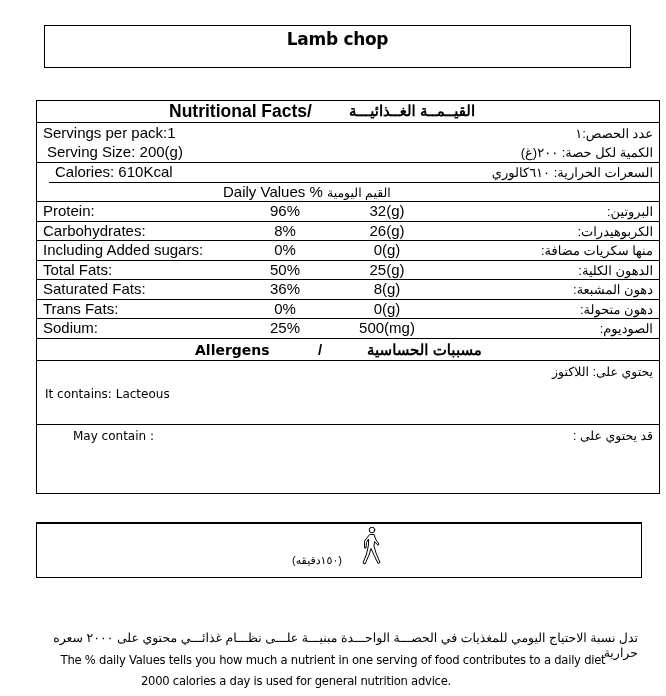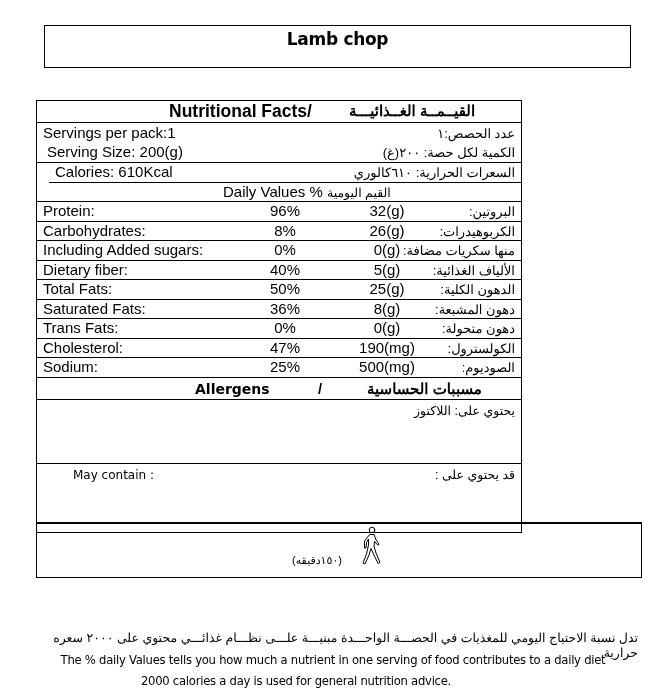--- a/index.html
+++ b/index.html
@@ -1,20 +1,20 @@
 <!DOCTYPE html>
 <html><head>
 <meta charset="utf-8">
 <style>
   html, body { margin:0; padding:0; background:#ffffff; }
   body { width:666px; height:696px; position:relative; overflow:hidden; color:#000; font-family:"Liberation Sans", sans-serif; }
   .title-box { position:absolute; left:44px; top:25px; width:587px; height:43px; border:1px solid #000; box-sizing:border-box; text-align:center; }
   .title-box span { display:inline-block; margin-top:3px; font-family:"DejaVu Sans", sans-serif; font-weight:bold; font-size:17px; letter-spacing:-0.3px; }
 
-  .main { position:absolute; left:36px; top:100px; width:486px; border:1px solid #000; box-sizing:border-box; }
+  .main { position:absolute; left:36px; top:100px; width:624px; border:1px solid #000; box-sizing:border-box; }
   .row { position:relative; border-bottom:1px solid #000; box-sizing:border-box; font-size:15px; line-height:18px; }
   .row:last-child { border-bottom:none; }
   .header-row { height:22px; }
   .header-row .en { position:absolute; left:132px; top:1px; font-weight:bold; font-size:17.5px; }
   .header-row .ar { position:absolute; left:312px; top:1px; font-weight:bold; font-size:15px; direction:rtl; }
   .serv-row { height:40px; }
   .serv-row .en1 { position:absolute; left:6px; top:1px; }
   .serv-row .en2 { position:absolute; left:10px; top:20px; }
   .serv-row .ar1 { position:absolute; right:6px; top:2px; direction:rtl; font-size:13px; }
   .serv-row .ar2 { position:absolute; right:6px; top:21px; direction:rtl; font-size:13px; }
@@ -91,62 +91,51 @@
     <span class="amt">26(g)</span>
     <span class="ar">الكربوهيدرات:</span>
   </div>
   <div class="row n-row">
     <span class="lbl">Including Added sugars:</span>
     <span class="pct">0%</span>
     <span class="amt">0(g)</span>
     <span class="ar">منها سكريات مضافة:</span>
   </div>
   <div class="row n-row">
-    <span class="lbl">Dietary fiber:</span>
-    <span class="pct">40%</span>
-    <span class="amt">5(g)</span>
-    <span class="ar">الألياف الغذائية:</span>
-  </div>
-  <div class="row n-row">
     <span class="lbl">Total Fats:</span>
     <span class="pct">50%</span>
     <span class="amt">25(g)</span>
     <span class="ar">الدهون الكلية:</span>
   </div>
   <div class="row n-row">
     <span class="lbl">Saturated Fats:</span>
     <span class="pct">36%</span>
     <span class="amt">8(g)</span>
     <span class="ar">دهون المشبعة:</span>
   </div>
   <div class="row n-row">
     <span class="lbl">Trans Fats:</span>
     <span class="pct">0%</span>
     <span class="amt">0(g)</span>
     <span class="ar">دهون متحولة:</span>
   </div>
   <div class="row n-row">
-    <span class="lbl">Cholesterol:</span>
-    <span class="pct">47%</span>
-    <span class="amt">190(mg)</span>
-    <span class="ar">الكولسترول:</span>
-  </div>
-  <div class="row n-row">
     <span class="lbl">Sodium:</span>
     <span class="pct">25%</span>
     <span class="amt">500(mg)</span>
     <span class="ar">الصوديوم:</span>
   </div>
 
   <div class="row all-row">
     <span class="en">Allergens</span>
     <span class="slash">/</span>
     <span class="ar">مسببات الحساسية</span>
   </div>
   <div class="row contains-row">
+    <span class="en">It contains:  Lacteous</span>
     <span class="ar">يحتوي على: اللاكتوز</span>
   </div>
   <div class="row may-row">
     <span class="en">May contain  :</span>
     <span class="ar">قد يحتوي على :</span>
   </div>
 </div>
 
 <div class="walk-box">
   <span class="time">(١٥٠دقيقه)</span>

